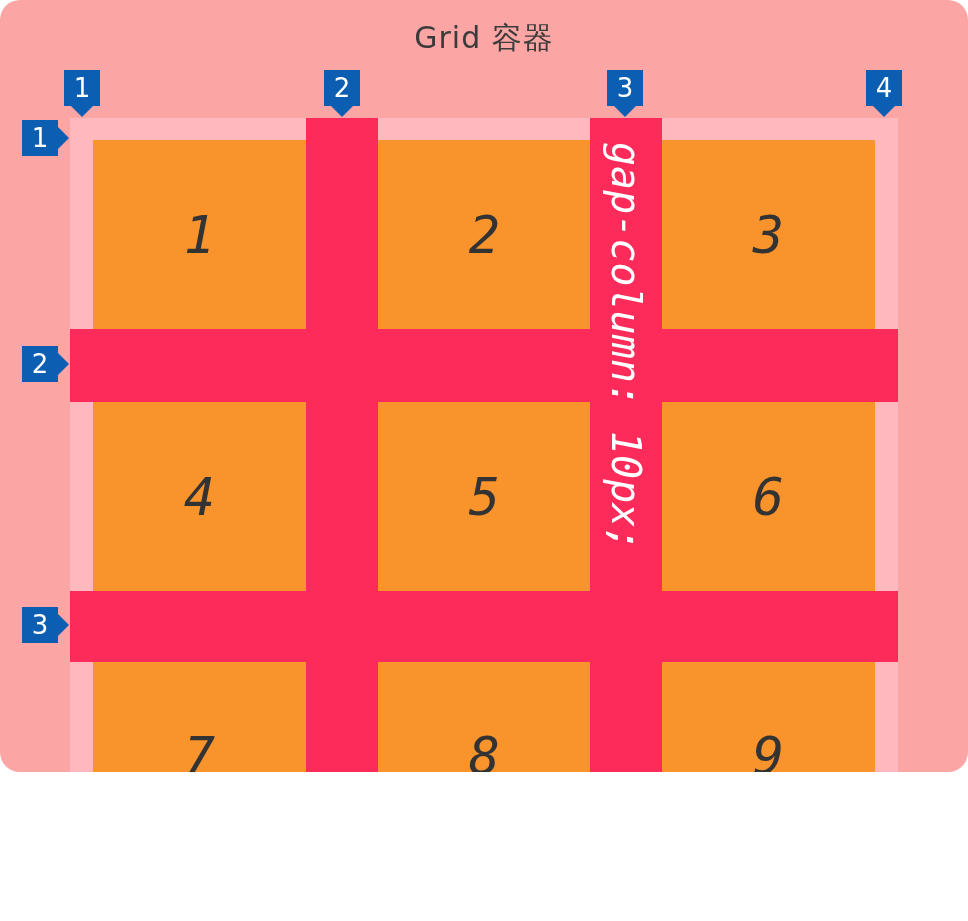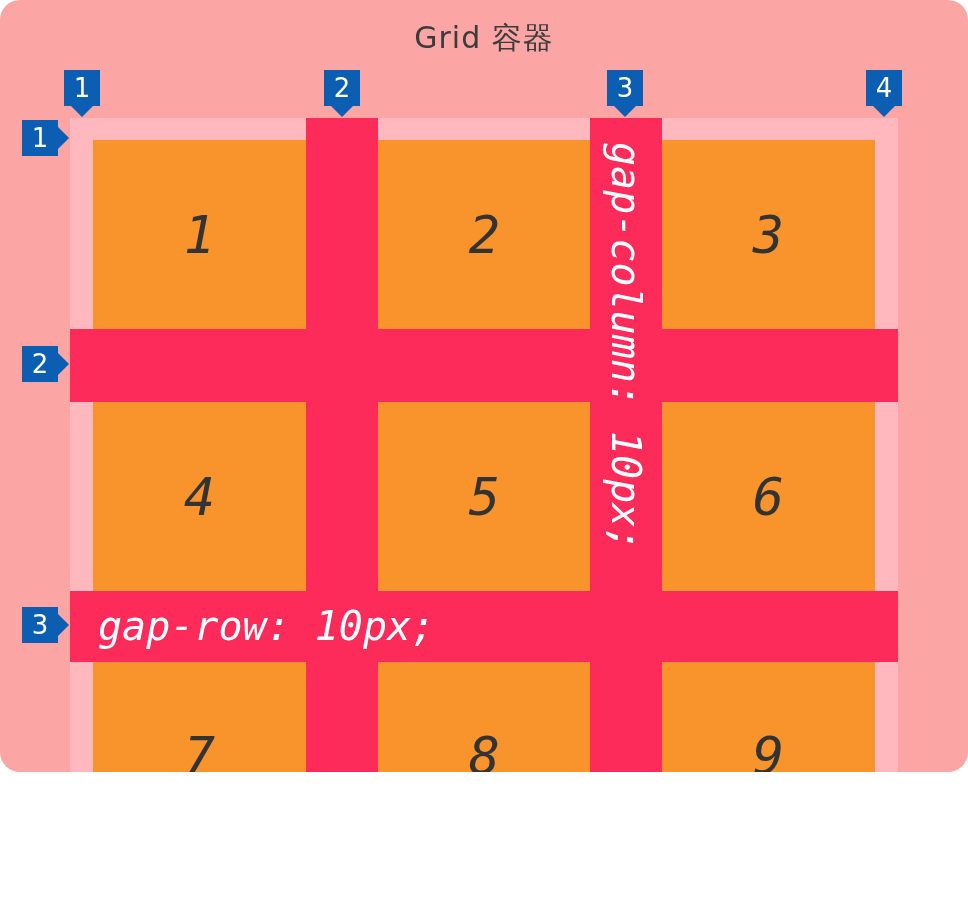--- a/index.html
+++ b/index.html
@@ -194,19 +194,18 @@
     <div class="cell col-2 row-1">6</div>
     <div class="cell col-0 row-2">7</div>
     <div class="cell col-1 row-2">8</div>
     <div class="cell col-2 row-2">9</div>
 
     <div class="gap-strip gap-col gap-col-1"></div>
     <div class="gap-strip gap-col gap-col-2"></div>
     <div class="gap-strip gap-row gap-row-1"></div>
     <div class="gap-strip gap-row gap-row-2"></div>
 
-    <div class="gap-label" id="gap-row-label">gap-row: 10px;</div>
     <div id="gap-col-label-wrap">
       <span class="gap-label" id="gap-col-label">gap-column: 10px;</span>
     </div>
 
   </div>
 </div>
 
 </body></html>

